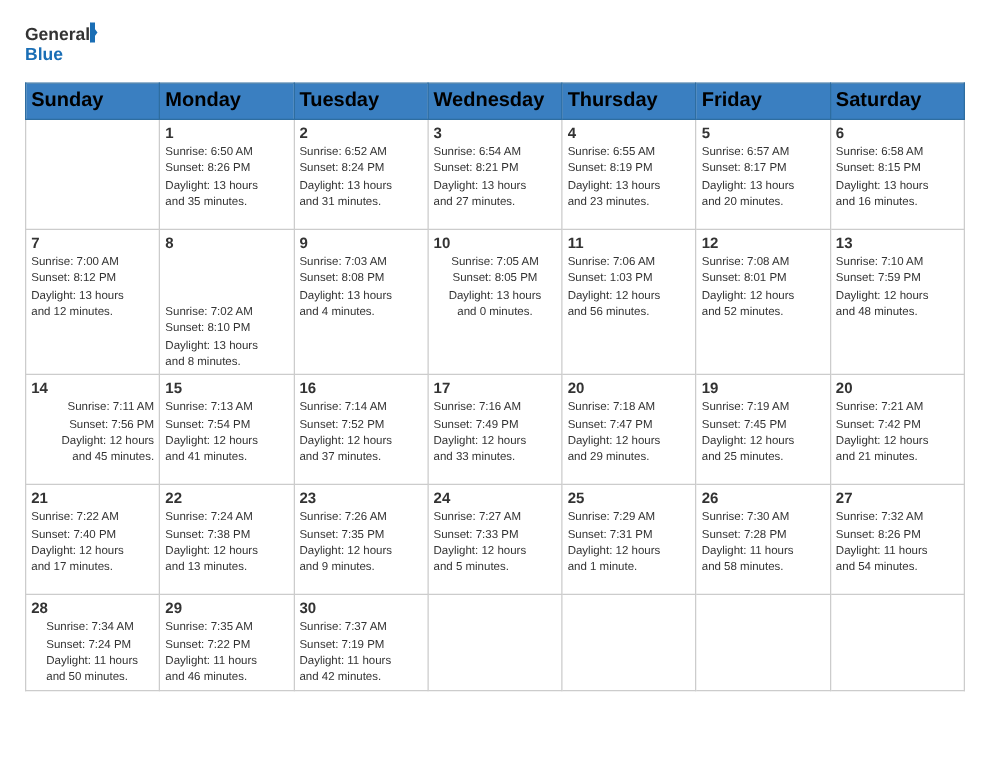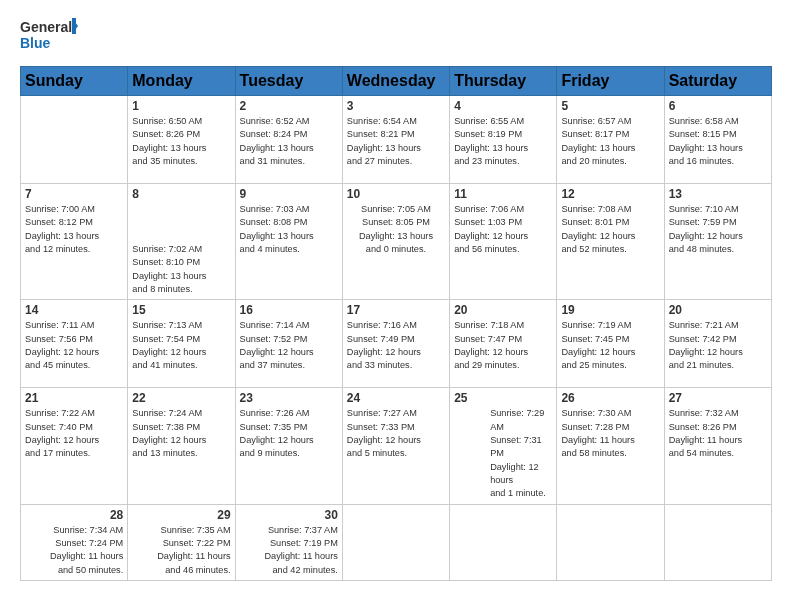--- a/index.html
+++ b/index.html
@@ -76,21 +76,20 @@
     .day-info {
       font-size: 9.2px;
       color: #333;
       line-height: 1.45;
     }
     .empty-cell {
       background: #fff;
     }
     .last-row td {
       height: 72px;
-      text-align: right;
     }
   </style>
 </head>
 <body>
 
 <div class="page">
   <div class="header">
     <div class="logo">
   <svg width="60" height="42" viewBox="0 0 60 42" xmlns="http://www.w3.org/2000/svg">
     <text x="0" y="16" font-size="14" font-weight="bold" font-family="Arial" fill="#333">General</text>
@@ -210,21 +209,21 @@
             <span class="day-number">13</span>
             <div class="day-info" style="white-space: pre-line;">Sunrise: 7:10 AM
 Sunset: 7:59 PM
 Daylight: 12 hours
 and 48 minutes.</div>
           </td>
         </tr>
         <tr>
           <td>
             <span class="day-number">14</span>
-            <div class="day-info" style="white-space: pre-line;">Sunrise: 7:11 AM
+            <div class="day-info" style="white-space: pre-line; text-align: right;">Sunrise: 7:11 AM
 Sunset: 7:56 PM
 Daylight: 12 hours
 and 45 minutes.</div>
           </td>
           <td>
             <span class="day-number">15</span>
             <div class="day-info" style="white-space: pre-line;">Sunrise: 7:13 AM
 Sunset: 7:54 PM
 Daylight: 12 hours
 and 41 minutes.</div>
@@ -289,21 +288,21 @@
           </td>
           <td>
             <span class="day-number">24</span>
             <div class="day-info" style="white-space: pre-line;">Sunrise: 7:27 AM
 Sunset: 7:33 PM
 Daylight: 12 hours
 and 5 minutes.</div>
           </td>
           <td>
             <span class="day-number">25</span>
-            <div class="day-info" style="white-space: pre-line; margin-left: 36px;">Sunrise: 7:29 AM
+            <div class="day-info" style="white-space: pre-line;">Sunrise: 7:29 AM
 Sunset: 7:31 PM
 Daylight: 12 hours
 and 1 minute.</div>
           </td>
           <td>
             <span class="day-number">26</span>
             <div class="day-info" style="white-space: pre-line;">Sunrise: 7:30 AM
 Sunset: 7:28 PM
 Daylight: 11 hours
 and 58 minutes.</div>

